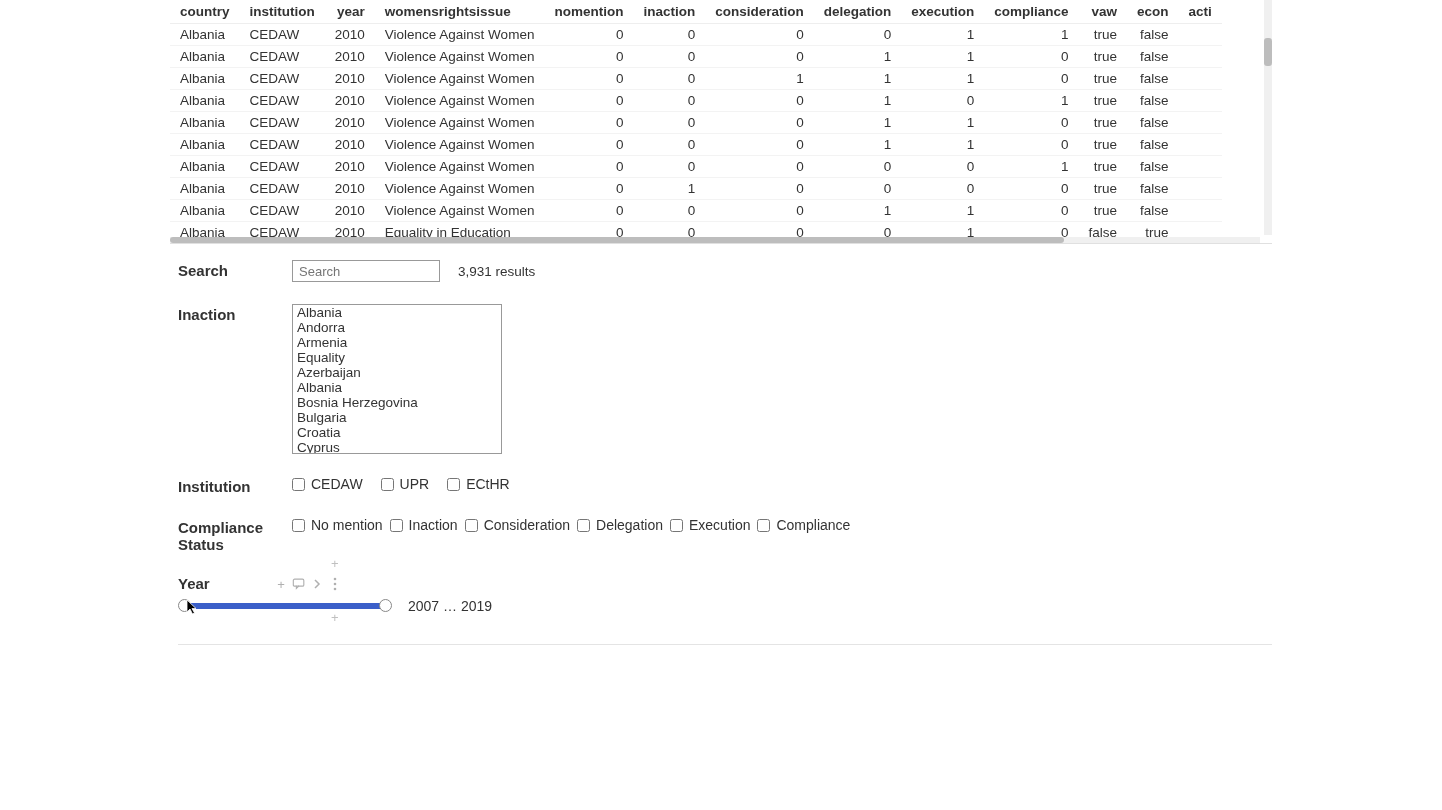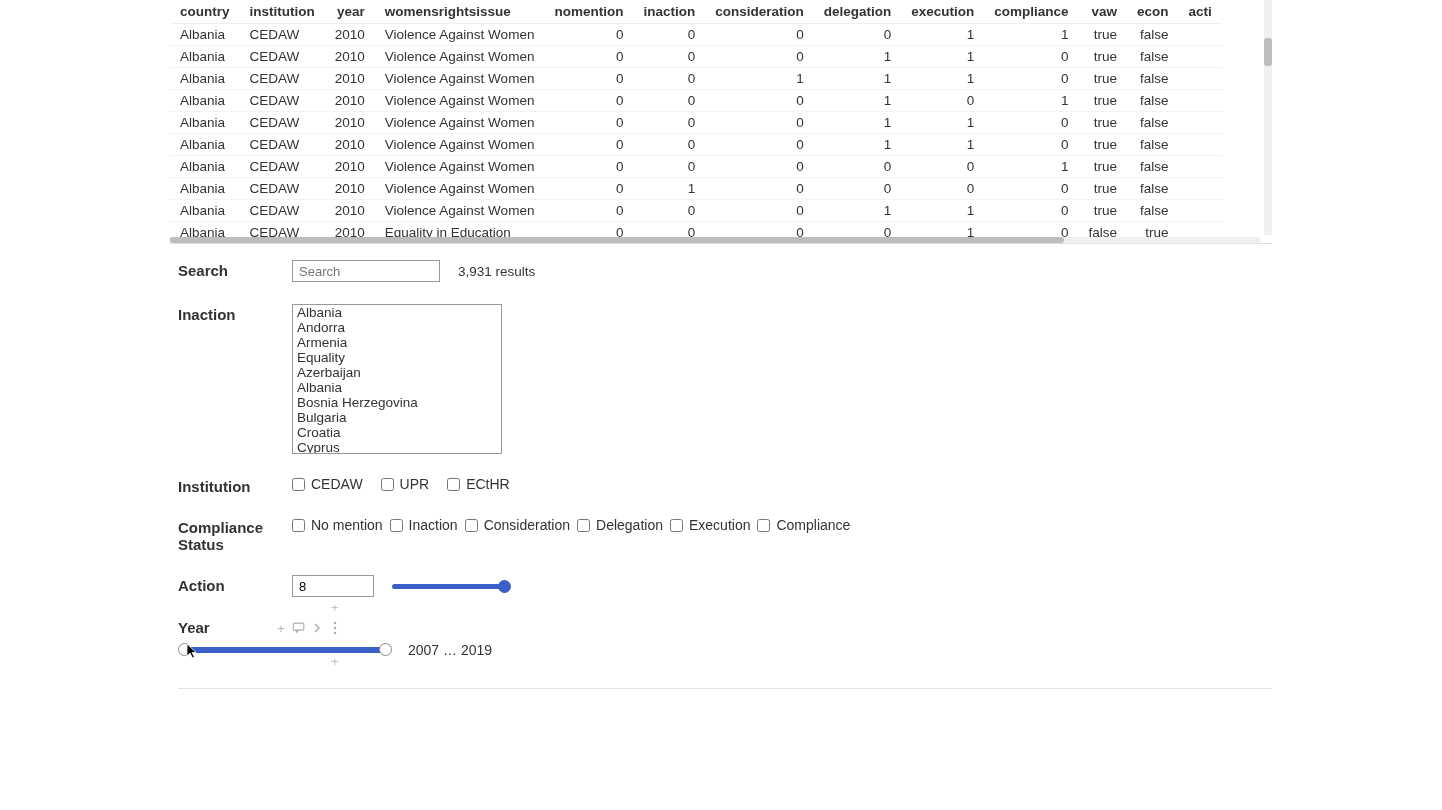--- a/index.html
+++ b/index.html
@@ -489,30 +489,20 @@
             <span>Execution</span>
           </label>
           <label class="cb-wrap">
             <input type="checkbox" style="">
             <span>Compliance</span>
           </label>
         </div>
     </div>
 
 
-    <div class="form-row">
-      <div class="form-label">Action</div>
-      <div class="form-content">
-        <input class="num-input" type="text" value="8" style="">
-        <div class="slider">
-          <div class="slider-track"></div>
-          <div class="slider-knob"></div>
-        </div>
-      </div>
-    </div>
 
     <div class="year-section" style="position:relative;">
       <span class="plus-small" style="top:-18px;">+</span>
       <div class="gutter" style="top:2px;">
         <span class="gutter-icon">+</span>
         <span class="gutter-icon">
           <svg width="14" height="14" viewBox="0 0 16 16">
               <rect x="1.5" y="2.5" width="12" height="8" rx="1.5" fill="none" stroke="#b0b0b0" stroke-width="1.3"></rect>
               <path d="M5 10 L5 13 L8 10" fill="none" stroke="#b0b0b0" stroke-width="1.3"></path>
             </svg>

